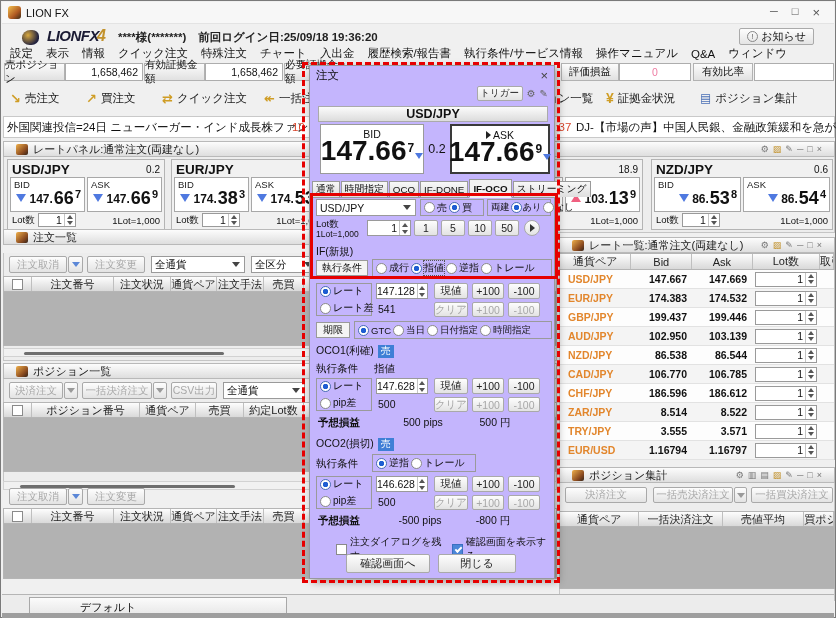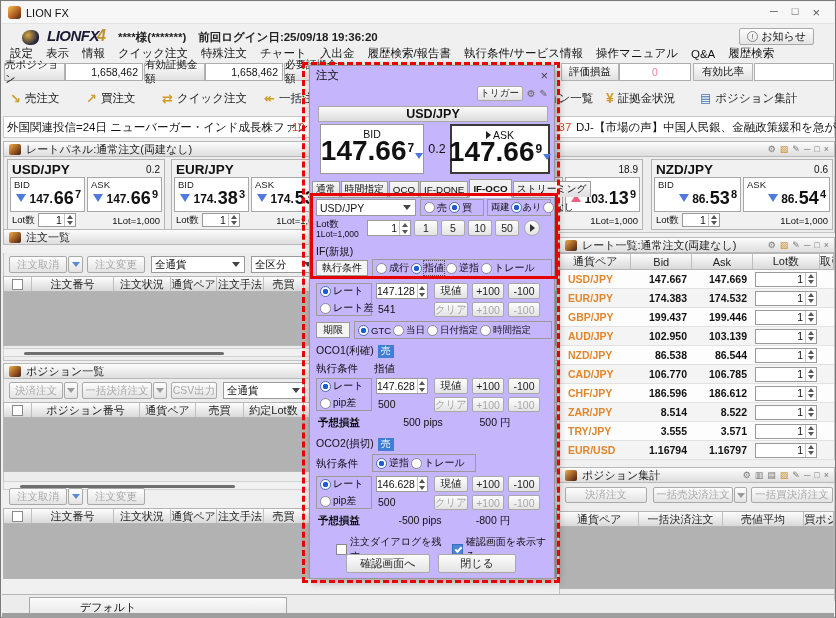--- a/index.html
+++ b/index.html
@@ -26,21 +26,21 @@
 .albl{height:18px;border:1px solid #b2b2b2;background:linear-gradient(#fcfcfc,#e1e1e1);display:flex;align-items:center;justify-content:center;font-size:10.5px}
 .aval{height:18px;border:1px solid #adadad;background:#fff;display:flex;align-items:center;justify-content:flex-end;padding:0 4px;font-size:10.5px}
 
 .tbtn{position:absolute;top:86px;height:22px;display:flex;align-items:center;gap:4px;padding:0 5px;font-size:11.5px;color:#222}
 .tico{color:#cf9d25;font-weight:bold;font-size:13px}
 .tico2{color:#4a6fb5;font-size:12px}
 
 .ticker{left:2px;top:115px;width:832px;height:22px;background:#fff;border:1px solid #c9c9c9;display:flex;align-items:center;font-size:11.5px}
 .tickred{color:#d8452c}
 
-.ptitle{background:linear-gradient(#fcfcfc,#dedede);border:1px solid #b9b9b9;display:flex;align-items:center;gap:5px;padding:0 5px;font-size:11px;color:#222}
+.ptitle{background:linear-gradient(#fcfcfc,#dedede);border:1px solid #b9b9b9;display:flex;align-items:center;gap:5px;padding:0 12px;font-size:11px;color:#222}
 .pticon{width:12px;height:11px;border-radius:2px;background:linear-gradient(135deg,#f0b04a,#8a4a1f 65%,#33231a)}
 .wicons{margin-left:auto;display:flex;gap:4px;align-items:center;color:#777;font-size:9px}
 .wicons .gold{color:#c2922c}
 .thead{display:flex;background:linear-gradient(#fdfdfd,#d9d9d9);border:1px solid #b5b5b5}
 .th{border-right:1px solid #bfbfbf;display:flex;align-items:center;justify-content:center;font-size:11px;color:#222;overflow:hidden;white-space:nowrap}
 .tgray{background:#b2b2b2;border:1px solid #b5b5b5;border-top:none}
 .sb{background:#f1f1f1;border:1px solid #d2d2d2;position:relative;height:9px}
 .sb i{position:absolute;top:3px;height:3px;background:#6e6e6e;border-radius:2px}
 .btn{display:flex;align-items:center;justify-content:center;border:1px solid #a9a9a9;background:linear-gradient(#fdfdfd,#e3e3e3);border-radius:2px;font-size:10.5px;color:#222;white-space:nowrap;overflow:hidden}
 .btn.dis{color:#a8a8a8}
@@ -143,21 +143,21 @@
     <span>表示</span>
     <span>情報</span>
     <span>クイック注文</span>
     <span>特殊注文</span>
     <span>チャート</span>
     <span>入出金</span>
     <span>履歴検索/報告書</span>
     <span>執行条件/サービス情報</span>
     <span>操作マニュアル</span>
     <span>Q&amp;A</span>
-    <span>履歴検索</span>
+    <span>ウィンドウ</span>
   </div>
 
   <div class="abs albl" style="left:3px;top:62px;width:61px">売ポジション</div>
   <div class="abs aval" style="left:64px;top:62px;width:78px">1,658,462</div>
   <div class="abs albl" style="left:143px;top:62px;width:61px">有効証拠金額</div>
   <div class="abs aval" style="left:204px;top:62px;width:78px">1,658,462</div>
   <div class="abs albl" style="left:283px;top:62px;width:61px">必要証拠金額</div>
   <div class="abs albl" style="left:560px;top:62px;width:58px">評価損益</div>
   <div class="abs aval" style="left:618px;top:62px;width:72px;color:#ee7ba2;justify-content:center">0</div>
   <div class="abs albl" style="left:692px;top:62px;width:60px">有効比率</div>

